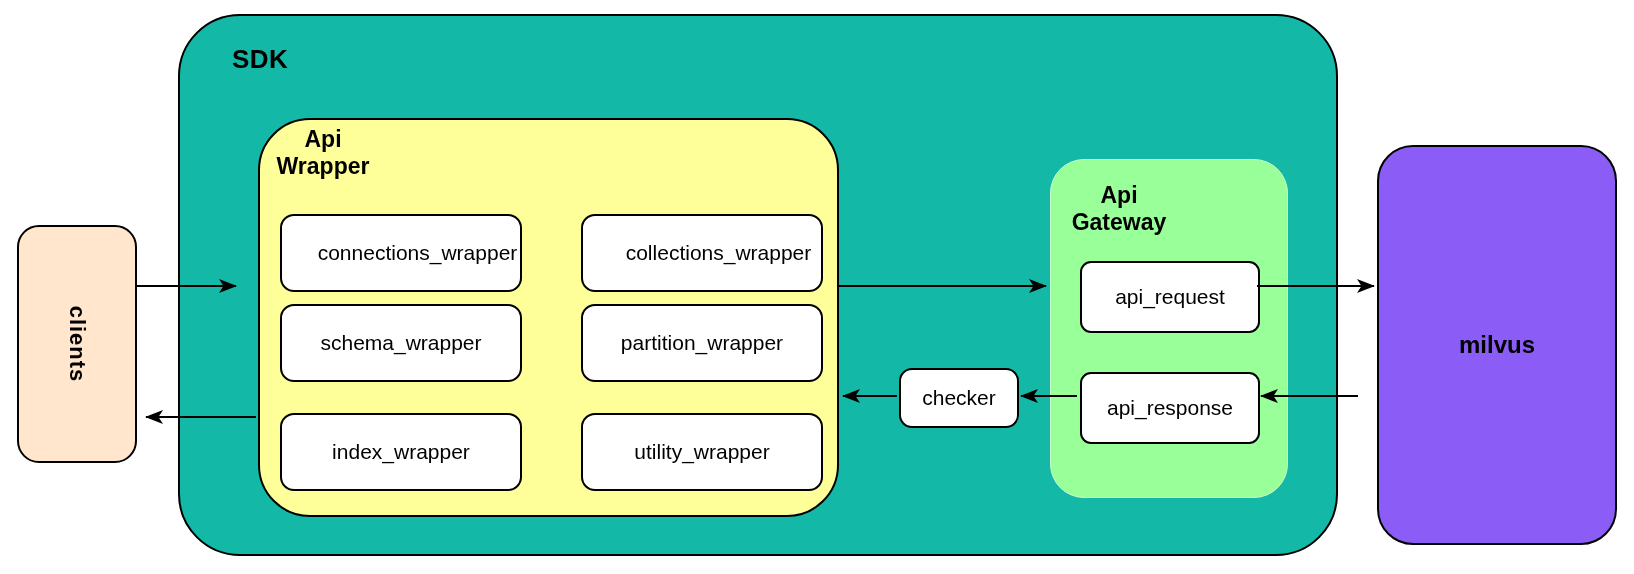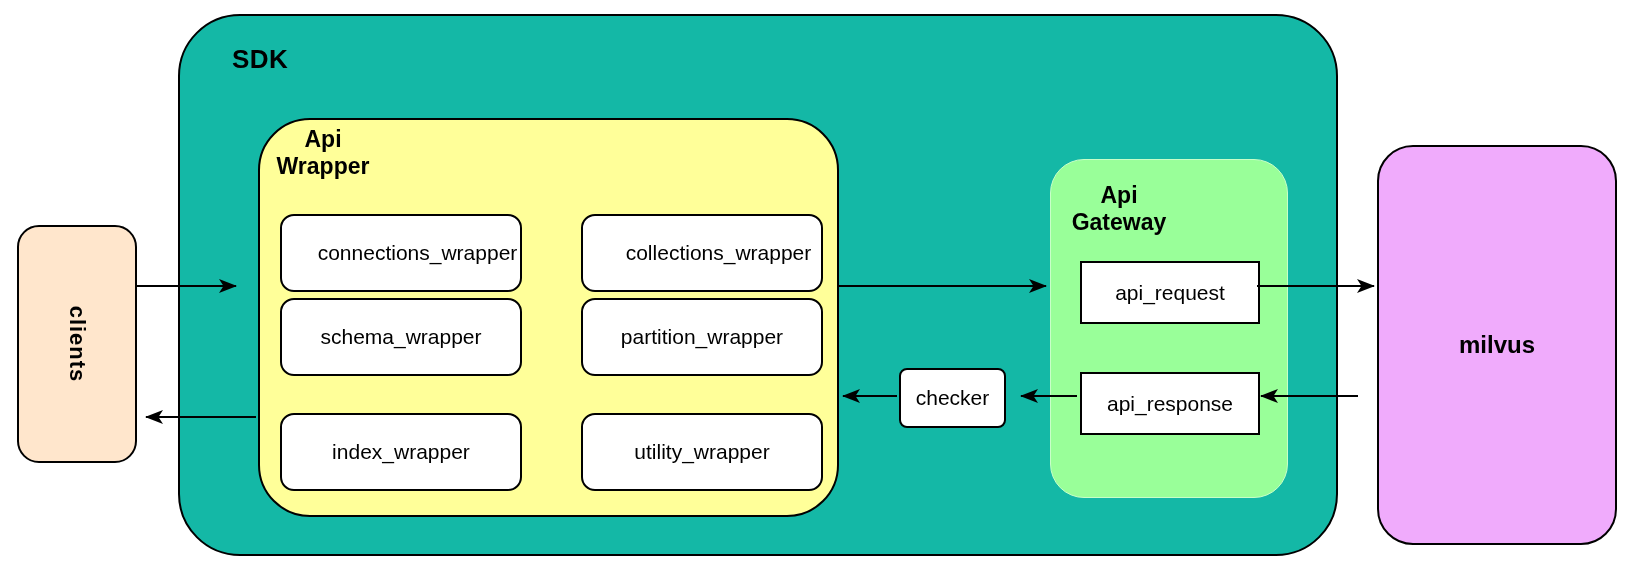--- a/index.html
+++ b/index.html
@@ -45,41 +45,41 @@
   
   .node {
     display: flex; align-items: center; justify-content: center;
     background: #ffffff; border: 2px solid #000000;
     font-size: 21px; text-align: center;
   }
   .module { width: 242px; height: 78px; border-radius: 14px; }
   .mod-c1 { left: 20px; }
   .mod-c2 { left: 321px; }
   .mod-r1 { top: 94px; padding-left: 33px; }
-  .mod-r2 { top: 178px; }
+  .mod-r2 { top: 184px; }
   .mod-r3 { top: 293px; }
-  .gw-node { left: 29px; width: 180px; height: 63px; border-radius: 0; }
+  .gw-node { left: 29px; width: 180px; height: 72px; border-radius: 11px; }
   .gw-r1 { top: 101px; }
   .gw-r2 { top: 212px; }
   .checker {
-    left: 719px; top: 352px; width: 107px; height: 60px; border-radius: 8px;
+    left: 719px; top: 352px; width: 120px; height: 60px; border-radius: 13px;
   }
 
   .clients {
     left: 17px; top: 225px; width: 120px; height: 238px;
     background: #ffe6cc; border: 2px solid #000000; border-radius: 22px;
     display: flex; align-items: center; justify-content: center;
   }
   .clients-label {
     font-size: 22px; font-weight: bold;
     transform: rotate(90deg); white-space: nowrap; letter-spacing: 1px;
   }
   .milvus {
     left: 1377px; top: 145px; width: 240px; height: 400px;
-    background: #f0abfc; border: 2px solid #000000; border-radius: 36px;
+    background: #8b5cf6; border: 2px solid #000000; border-radius: 36px;
     display: flex; align-items: center; justify-content: center;
   }
   .milvus-label { font-size: 24px; font-weight: bold; }
 
   .arrow-layer {
     position: absolute; left: 0; top: 0; width: 1634px; height: 574px;
     z-index: 10; pointer-events: none;
   }
   .arrow-layer line { stroke: #000000; stroke-width: 2px; }
 </style>

